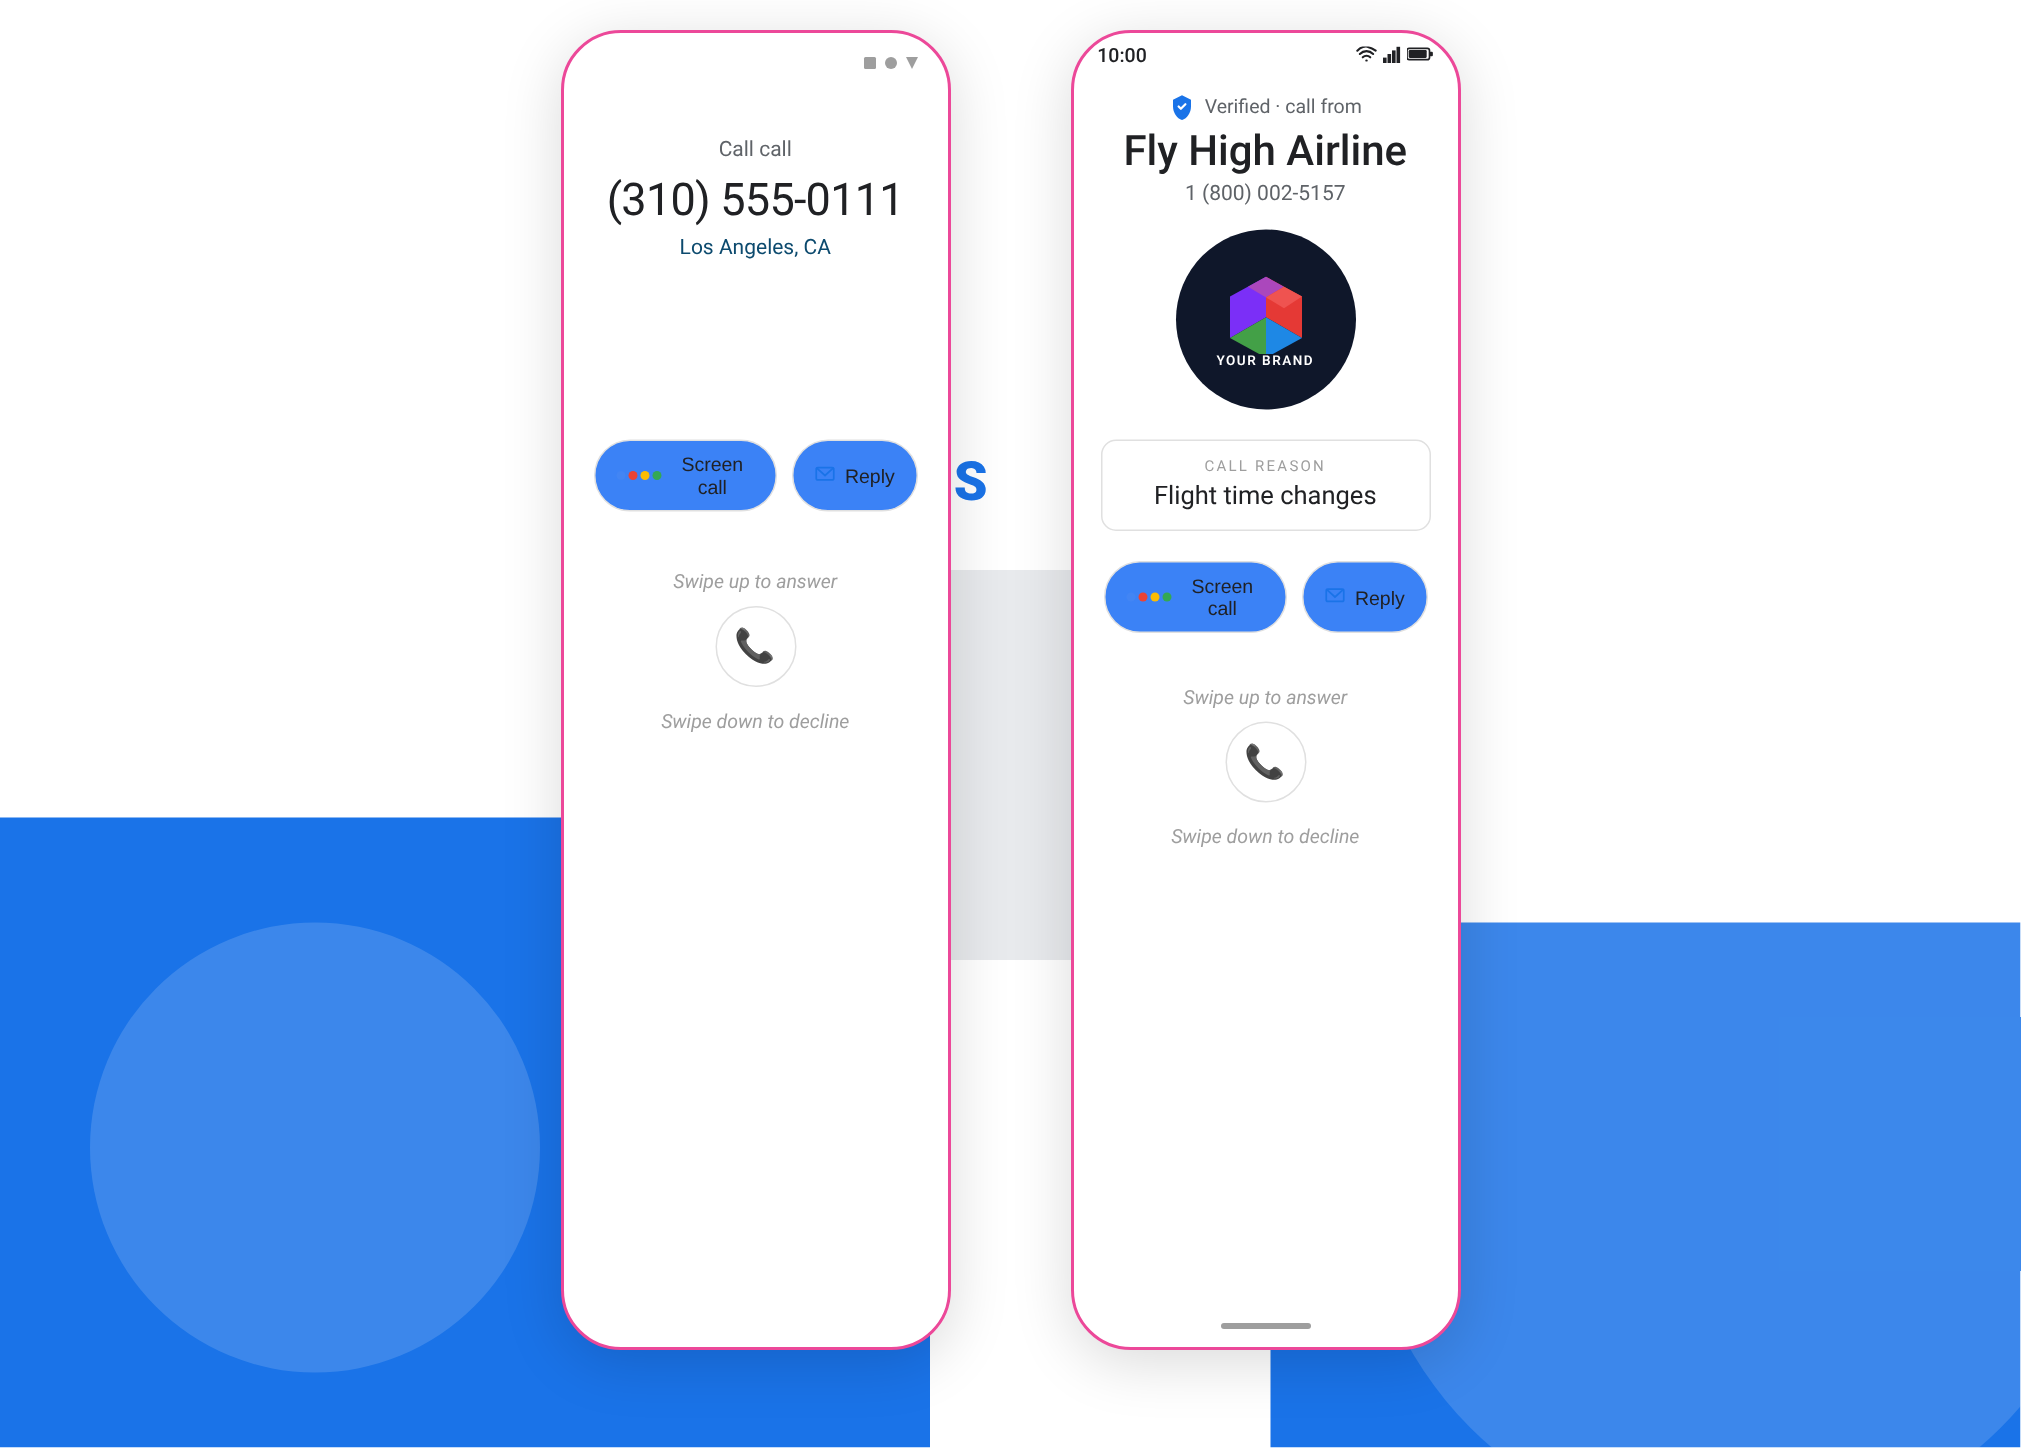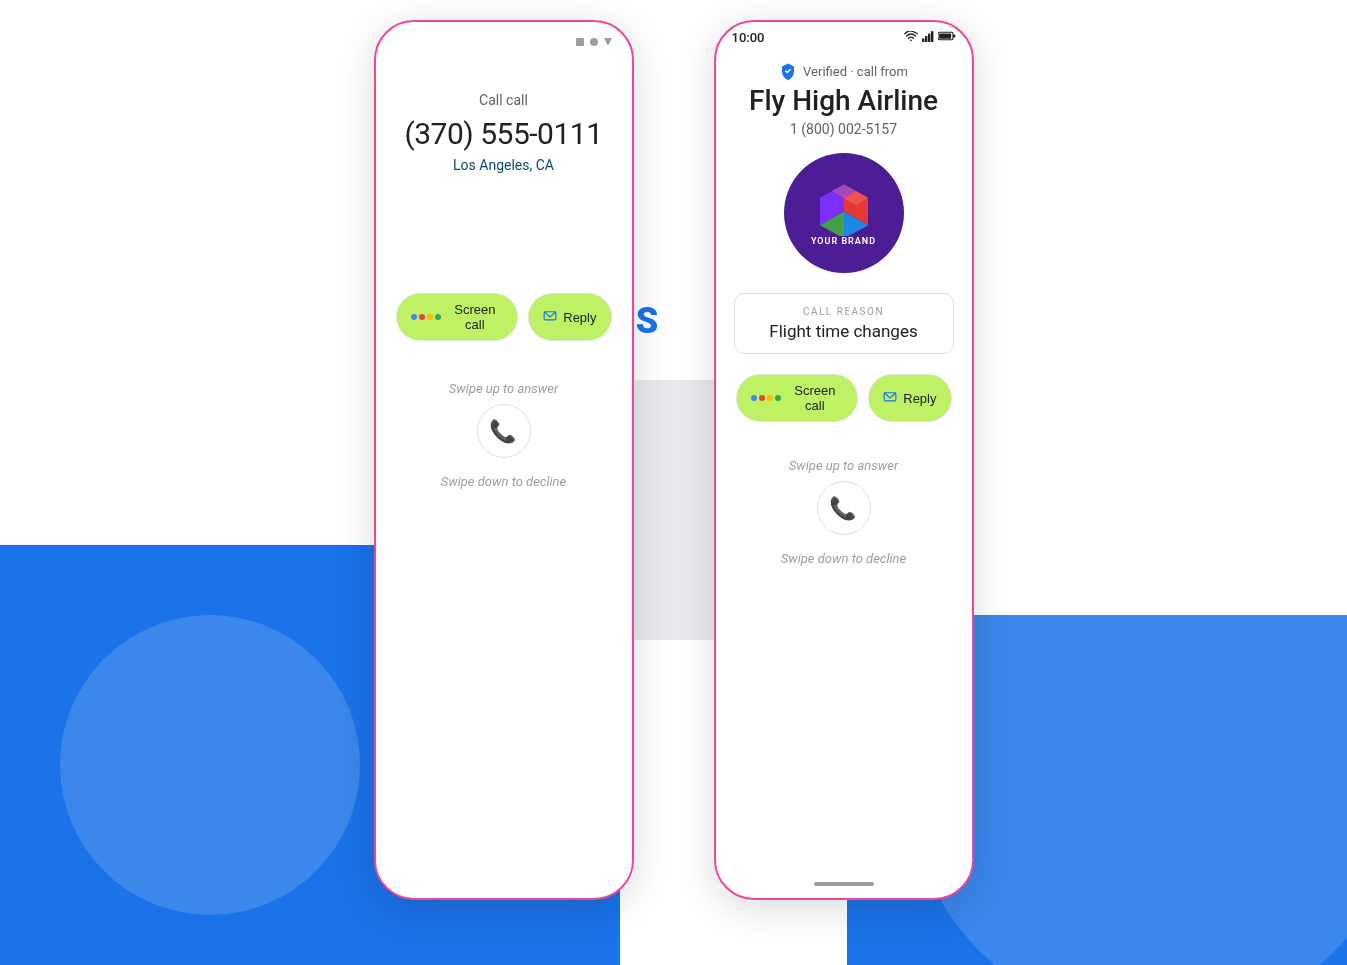--- a/index.html
+++ b/index.html
@@ -223,21 +223,21 @@
       color: #5f6368;
       margin-top: 4px;
       text-align: center;
     }
 
     
     .brand-circle {
       width: 120px;
       height: 120px;
       border-radius: 50%;
-      background: #4c1d95;
+      background: #0f172a;
       margin-top: 16px;
       display: flex;
       flex-direction: column;
       align-items: center;
       justify-content: center;
       position: relative;
       overflow: hidden;
     }
 
     .brand-label {
@@ -280,21 +280,21 @@
       margin-bottom: 20px;
     }
 
     .action-btn {
       display: flex;
       align-items: center;
       gap: 6px;
       padding: 8px 14px;
       border: 1.5px solid #e0e0e0;
       border-radius: 24px;
-      background: #bef264;
+      background: #3b82f6;
       font-size: 13px;
       color: #202124;
       cursor: pointer;
       font-weight: 500;
     }
 
     
     .assistant-dots {
       display: flex;
       gap: 2px;
@@ -373,21 +373,21 @@
   <div class="phone phone-left">
 
     <div class="phone-notch-area">
       <div class="status-square"></div>
       <div class="status-dot"></div>
       <div class="status-triangle"></div>
     </div>
 
     <div class="phone-content">
       <div class="call-from-label">Call call</div>
-      <div class="phone-number">(370) 555-0111</div>
+      <div class="phone-number">(310) 555-0111</div>
       <div class="location-label">Los Angeles, CA</div>
 
       <div class="action-buttons">
         <button class="action-btn">
           <div class="assistant-dots">
             <div class="dot-blue"></div>
             <div class="dot-red"></div>
             <div class="dot-yellow"></div>
             <div class="dot-green"></div>
           </div>

